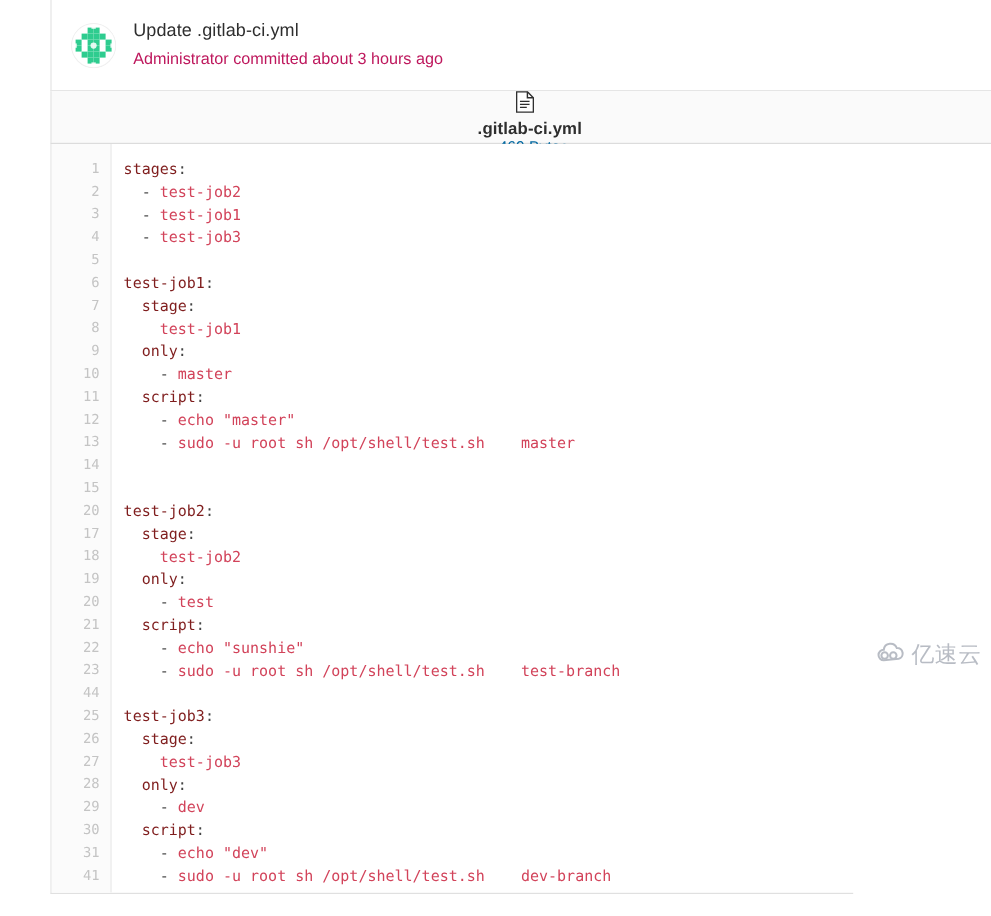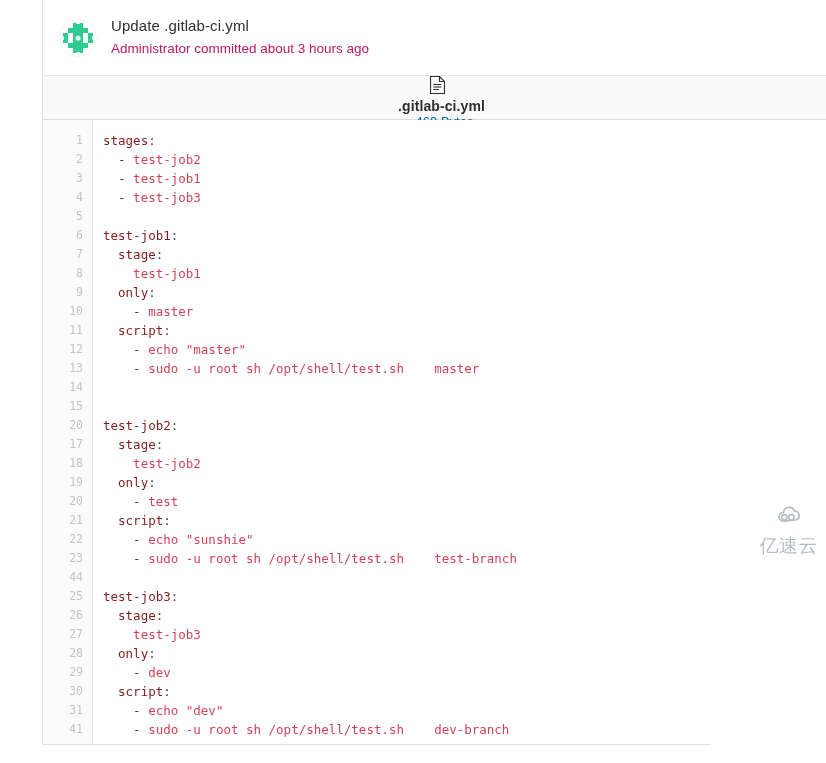--- a/index.html
+++ b/index.html
@@ -163,21 +163,20 @@
   
   .watermark {
     position: absolute;
     right: 8px;
     bottom: 14px;
     display: flex;
     align-items: center;
     gap: 5px;
     opacity: 0.82;
     user-select: none;
-    flex-direction: column;
   }
   .watermark .wm-text {
     font-size: 19px;
     color: #a9aeb8;
     font-family: "DejaVu Sans", sans-serif;
     letter-spacing: 0.5px;
   }
 </style>
 </head>
 <body>

